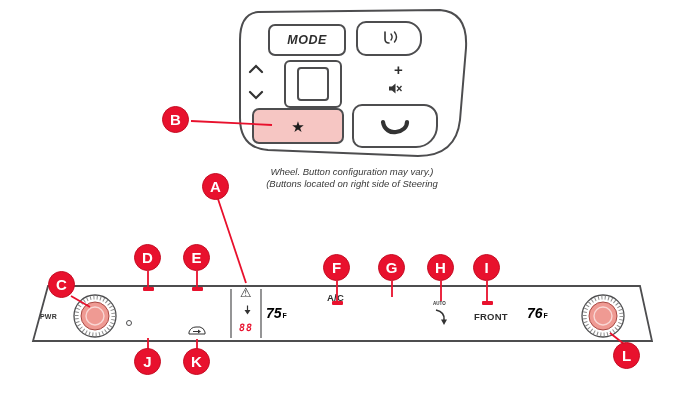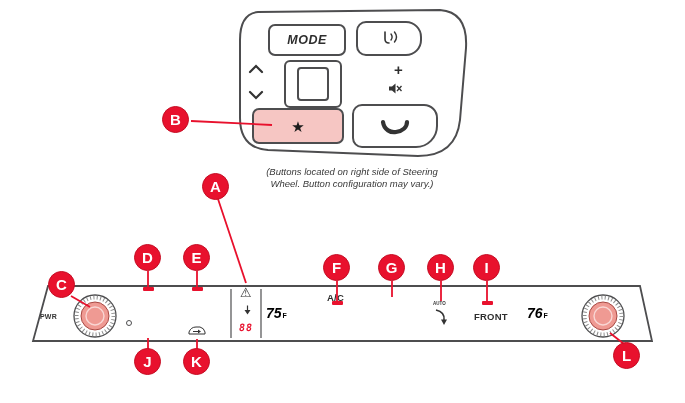--- a/index.html
+++ b/index.html
@@ -78,22 +78,22 @@
     <span class="star">★</span>
   </div>
 
   <div class="outline-box content" style="left:352px;top:104px;width:86px;height:44px;border-radius:10px 14px 22px 10px">
     <svg width="34" height="20" viewBox="0 0 34 20">
       <path d="M5 6 C6 14 13 17 18 16 C25 15 29 11 29 6" fill="none" stroke="#333" stroke-width="4.2" stroke-linecap="round"></path>
     </svg>
   </div>
 
   <div class="abs caption content" style="left:227px;top:166px;width:250px">
+    <div>Wheel. Button configuration may vary.)</div>
     <div>(Buttons located on right side of Steering</div>
-    <div>Wheel. Button configuration may vary.)</div>
   </div>
 
   <svg class="panel-art" style="left:25px;top:280px" width="640" height="70" viewBox="0 0 640 70">
     <polygon points="23,6 615,6 627,61 8,61" fill="#ffffff" stroke="#4d4d4f" stroke-width="1.8"></polygon>
     <line x1="206" y1="9" x2="206" y2="58" stroke="#4d4d4f" stroke-width="1.2"></line>
     <line x1="236" y1="9" x2="236" y2="58" stroke="#4d4d4f" stroke-width="1.2"></line>
   </svg>
 
   <span class="abs content tinycap" style="left:40px;top:313px;font-size:7px">PWR</span>
   <svg class="abs content" style="left:72px;top:293px" width="46" height="46" viewBox="0 0 46 46">

